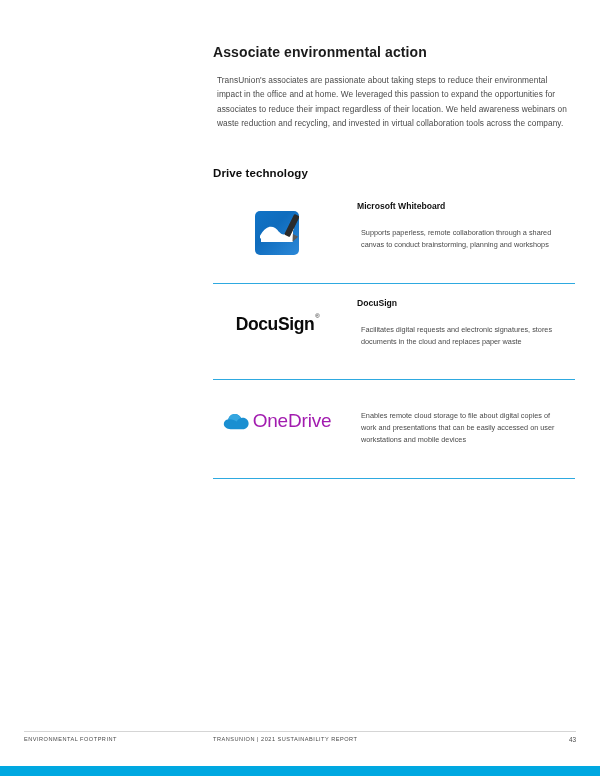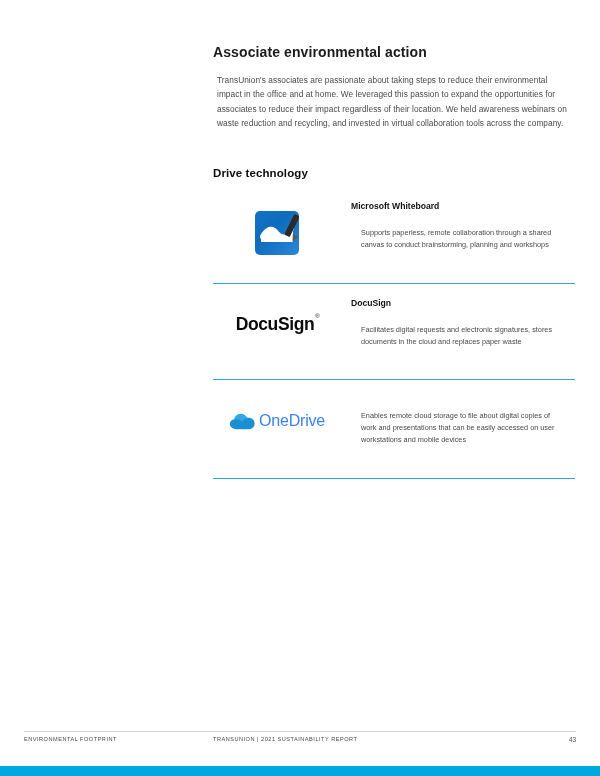--- a/index.html
+++ b/index.html
@@ -99,21 +99,21 @@
     min-height: 44px;
   }
   .tool-text {
     flex: 1 1 auto;
     padding-left: 4px;
   }
   .tool-name {
     font-size: 8.6px;
     font-weight: bold;
     color: #111111;
-    margin: 0 0 7px 6px;
+    margin: 0 0 7px 12px;
   }
   .tool-desc {
     font-size: 7.3px;
     line-height: 1.62;
     color: #4a4a4a;
     margin: 16px;
   }
 
   
   .wb-icon {
@@ -178,22 +178,22 @@
     align-items: center;
     white-space: nowrap;
   }
   .onedrive .cloud {
     width: 26px;
     height: 17px;
     position: relative;
     margin-right: 4px;
   }
   .onedrive-text {
-    font-size: 16px;
-    color: #3b82f6;
+    font-size: 19px;
+    color: #a21caf;
     letter-spacing: -0.2px;
     font-weight: normal;
   }
 
   
   .footer {
     position: absolute;
     left: 24px;
     right: 24px;
     bottom: 26px;

